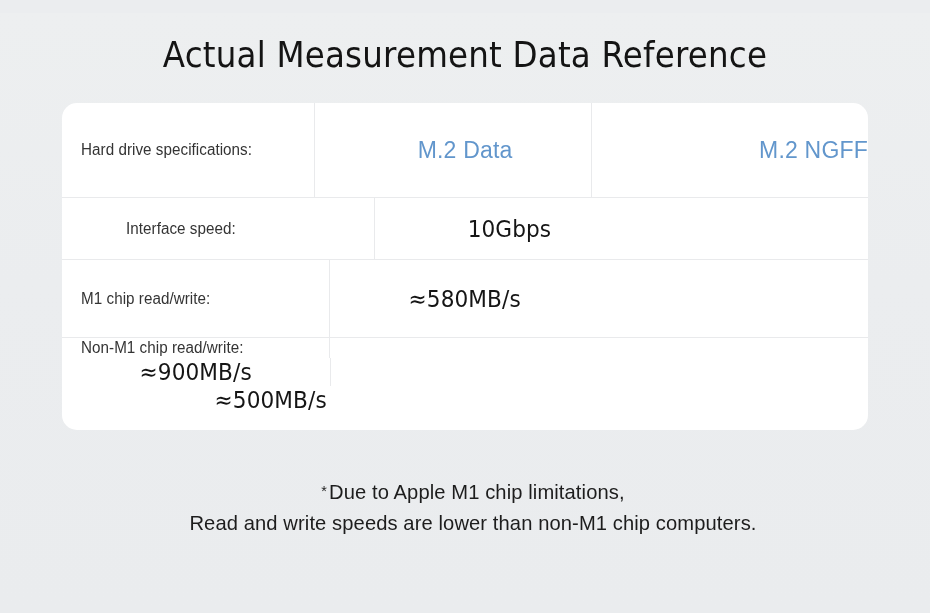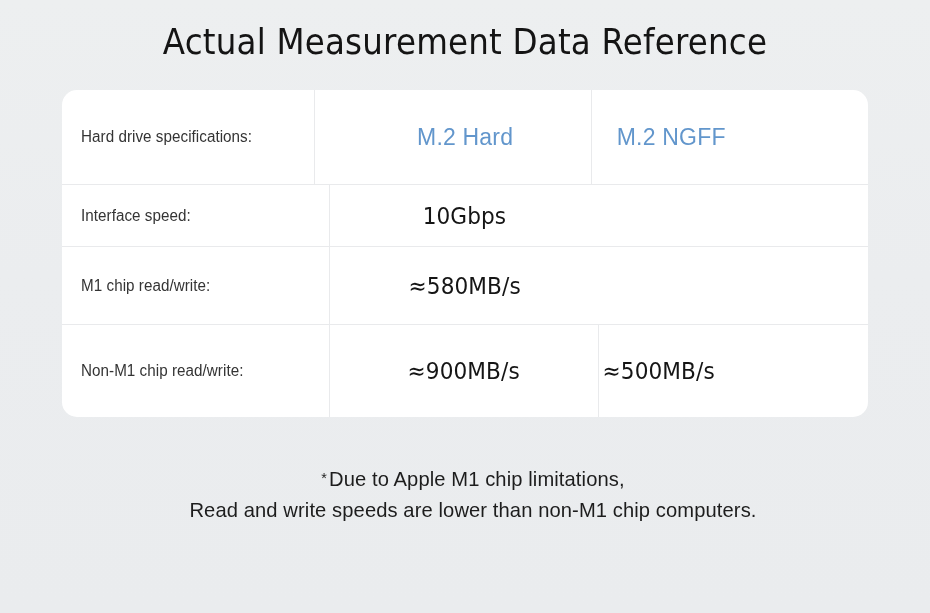--- a/index.html
+++ b/index.html
@@ -13,20 +13,21 @@
     font-family: "Liberation Sans", "DejaVu Sans", sans-serif;
     overflow: hidden;
     position: relative;
     -webkit-font-smoothing: antialiased;
   }
 
   #page {
     position: absolute;
     inset: 0;
     background: linear-gradient(180deg, #edeff0 0%, #ebedef 45%, #eaecee 100%);
+    margin-top: 13px;
   }
 
   
   .title {
     position: absolute;
     top: 20px;
     left: 0;
     width: 930px;
     text-align: center;
     font-size: 35px;
@@ -53,23 +54,24 @@
   }
 
   .row {
     display: flex;
     width: 100%;
     box-sizing: border-box;
     border-bottom: 1px solid #e9eaec;
   }
   .row:last-child {
     border-bottom: none;
+    flex-direction: column;
   }
   .row-header { height: 95px; gap: 25px; }
-  .row-r1     { height: 62px; }
+  .row-r1     { height: 62px; padding-left: 45px; }
   .row-r2     { height: 78px; }
   .row-r3     { height: 92px; }
 
   .cell {
     box-sizing: border-box;
     display: flex;
     align-items: center;
     border-right: 1px solid #e9eaec;
   }
   .cell:last-child { border-right: none; }
@@ -78,21 +80,21 @@
     width: 268px;
     padding-left: 19px;
     justify-content: flex-start;
   }
   .cell-val {
     width: 269px;
     justify-content: center;
   }
   .cell-val-last {
     width: 268px;
-    justify-content: flex-start;
+    justify-content: flex-end;
   }
 
   .label-text {
     font-size: 16px;
     line-height: 20px;
     color: #343434;
     font-weight: 400;
     letter-spacing: 0.05px;
     transform: scaleX(0.95);
     transform-origin: left center;
@@ -149,21 +151,21 @@
 
   <div class="title">Actual Measurement Data Reference</div>
 
   <div class="card">
 
     <div class="row row-header">
       <div class="cell cell-label">
         <span class="label-text">Hard drive specifications:</span>
       </div>
       <div class="cell cell-val">
-        <span class="head-text">M.2 Hard</span>
+        <span class="head-text">M.2 Data</span>
       </div>
       <div class="cell cell-val-last">
         <span class="head-text">M.2 NGFF</span>
       </div>
     </div>
 
     <div class="row row-r1">
       <div class="cell cell-label">
         <span class="label-text">Interface speed:</span>
       </div>

